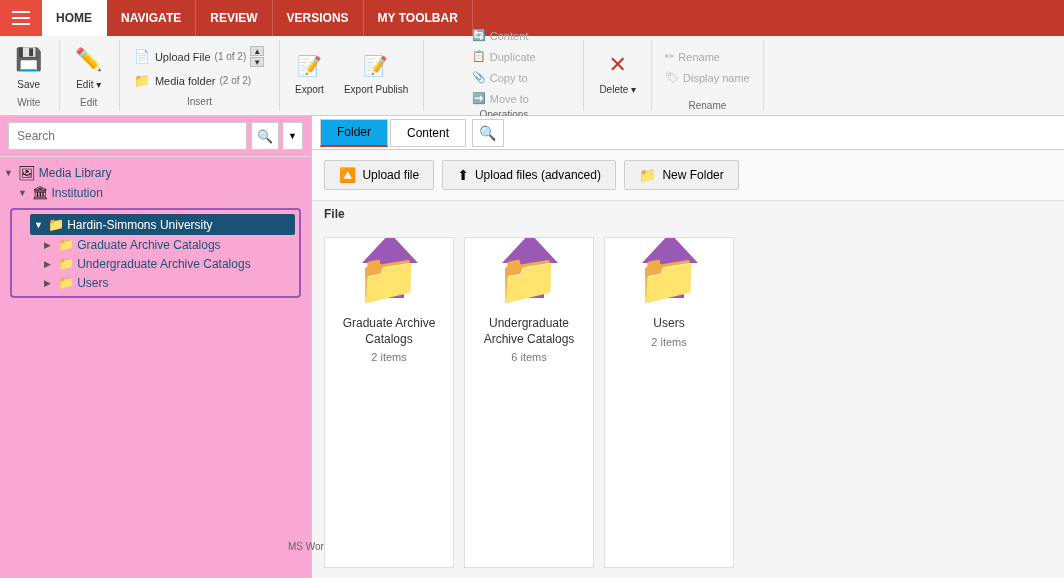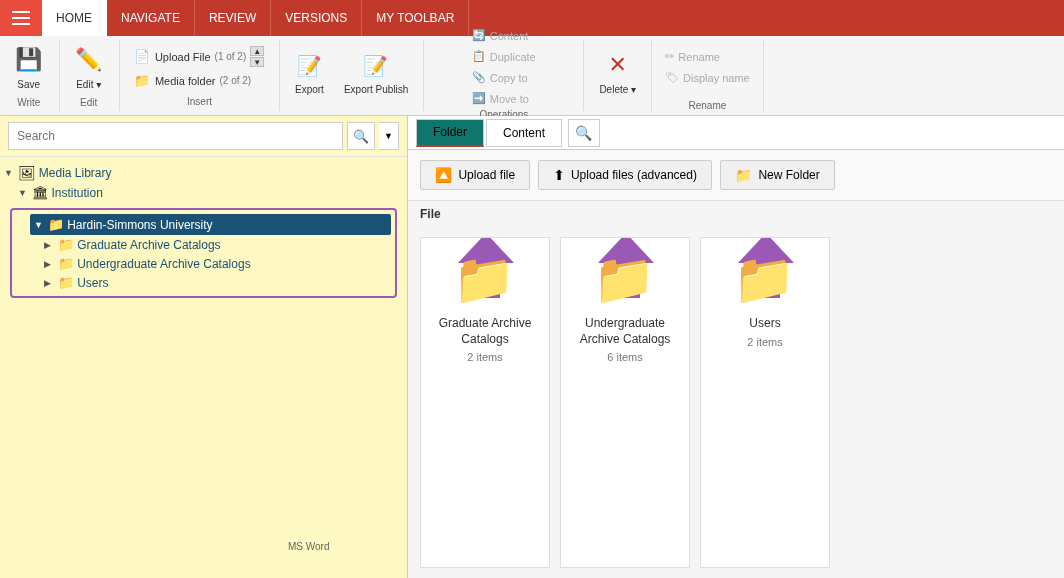--- a/index.html
+++ b/index.html
@@ -9,21 +9,21 @@
     .menu-bar {
       display: flex; align-items: center; background: #c0392b; height: 36px;
     }
     .hamburger-btn {
       width: 42px; height: 36px; background: #e74c3c; display: flex; flex-direction: column;
       align-items: center; justify-content: center; gap: 4px; cursor: pointer; flex-shrink: 0;
     }
     .hamburger-line { width: 18px; height: 2px; background: white; }
     .menu-tabs { display: flex; height: 36px; }
     .menu-tab {
-      padding: 0 14px; color: white; font-size: 12px; font-weight: normal;
+      padding: 0 14px; color: white; font-size: 12px; font-weight: bold;
       display: flex; align-items: center; cursor: pointer; text-transform: uppercase;
       border-right: 1px solid rgba(255,255,255,0.2);
     }
     .menu-tab.active { background: white; color: #333; }
 
     
     .ribbon {
       background: #f5f5f5; border-bottom: 1px solid #ccc;
       display: flex; align-items: stretch; height: 80px; padding: 4px 0;
     }
@@ -45,21 +45,21 @@
 
     .insert-group { display: flex; flex-direction: column; gap: 2px; }
     .insert-row { display: flex; align-items: center; gap: 4px; font-size: 11px; color: #333; padding: 2px 0; }
     .insert-arrows { display: flex; flex-direction: column; gap: 1px; }
     .insert-arrow-btn { width: 14px; height: 10px; background: #e0e0e0; display: flex; align-items: center; justify-content: center; font-size: 8px; cursor: pointer; border: 1px solid #bbb; }
 
     
     .content-area { display: flex; height: calc(578px - 36px - 80px); }
 
     
-    .left-panel { width: 408px; background: #fef9c3; border-right: 1px solid #ccc; display: flex; flex-direction: column; flex-shrink: 0; }
+    .left-panel { width: 312px; background: #f9a8d4; border-right: 1px solid #ccc; display: flex; flex-direction: column; flex-shrink: 0; }
     .search-bar { display: flex; align-items: center; padding: 6px 8px; border-bottom: 1px solid #e0e0e0; gap: 4px; }
     .search-input { flex: 1; height: 28px; border: 1px solid #ccc; padding: 0 8px; font-size: 12px; outline: none; }
     .search-icon-btn { width: 28px; height: 28px; background: white; border: 1px solid #ccc; display: flex; align-items: center; justify-content: center; cursor: pointer; font-size: 13px; }
     .search-dropdown { width: 20px; height: 28px; background: white; border: 1px solid #ccc; border-left: none; display: flex; align-items: center; justify-content: center; cursor: pointer; font-size: 9px; }
 
     
     .tree { flex: 1; overflow-y: auto; padding: 6px 4px; }
     .tree-item { display: flex; align-items: center; padding: 2px 0; cursor: pointer; }
     .tree-item .expand-icon { width: 14px; font-size: 9px; color: #555; flex-shrink: 0; }
     .tree-item .tree-label { font-size: 12px; color: #1a5276; }
@@ -71,21 +71,21 @@
     
     .selected-box { border: 2px solid #9b59b6; margin: 6px; border-radius: 4px; padding: 4px; }
 
     
     .right-panel { flex: 1; background: #f5f5f5; display: flex; flex-direction: column; overflow: hidden; }
     .tab-bar { display: flex; align-items: center; background: white; border-bottom: 1px solid #ccc; height: 34px; padding: 0 8px; gap: 2px; }
     .tab-btn {
       padding: 0 16px; height: 28px; border: 1px solid #ccc; background: white;
       font-size: 12px; cursor: pointer; display: flex; align-items: center;
     }
-    .tab-btn.active { background: #0f766e; border-bottom: 2px solid #c0392b; }
+    .tab-btn.active { background: #0ea5e9; border-bottom: 2px solid #c0392b; }
     .tab-search { width: 32px; height: 28px; border: 1px solid #ccc; background: white; display: flex; align-items: center; justify-content: center; cursor: pointer; font-size: 14px; margin-left: 4px; }
 
     .options-bar { padding: 6px 12px; font-size: 12px; color: #333; border-bottom: 1px solid #e0e0e0; background: #f9f9f9; }
     .action-btns { display: flex; gap: 8px; padding: 10px 12px; background: #f9f9f9; border-bottom: 1px solid #e0e0e0; }
     .action-btn {
       padding: 6px 14px; border: 1px solid #ccc; background: #f0f0f0;
       font-size: 12px; cursor: pointer; display: flex; align-items: center; gap: 6px;
       border-radius: 2px;
     }
     .action-btn .btn-ico { font-size: 14px; }

